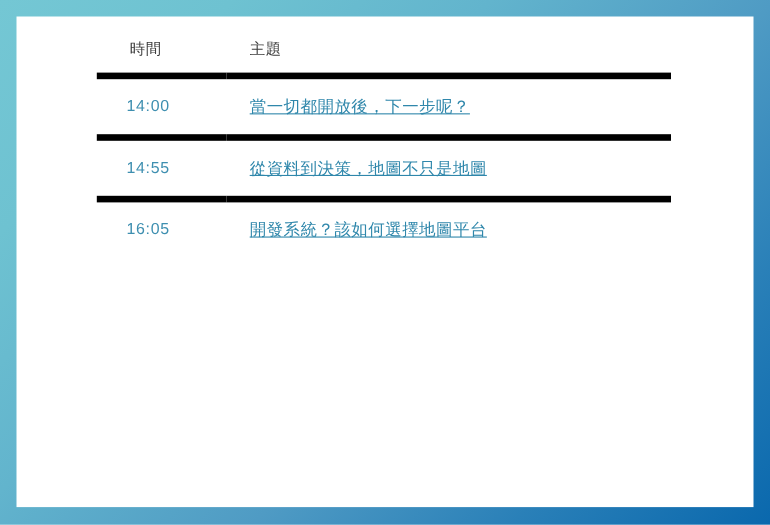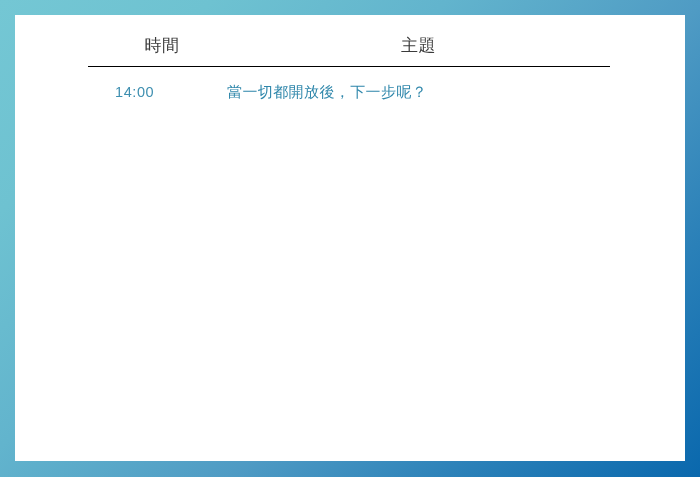--- a/index.html
+++ b/index.html
@@ -55,32 +55,31 @@
   .schedule th,
   .schedule td {
     padding: 0;
     margin: 0;
     text-align: left;
     vertical-align: middle;
   }
 
   .schedule thead th {
     height: 42px;
-    font-size: 17px;
+    font-size: 14px;
     font-weight: 400;
     color: #3b3b3b;
     letter-spacing: 0.5px;
-    text-align: center;
   }
 
   .schedule thead th.time-head { padding-left: 30px; }
   .schedule thead th.topic-head { padding-left: 21px; }
 
   .schedule tbody tr {
-    border-top: 1px solid #000000;
+    border-top: 6px solid #000000;
   }
 
   .schedule tbody td {
     height: 50px;
     font-size: 15px;
     color: #2f87ab;
     letter-spacing: 0.4px;
     white-space: nowrap;
   }
 
@@ -93,20 +92,21 @@
 
   .schedule tbody td.topic-cell {
     padding-left: 21px;
     color: #2f87ab;
   }
 
   .topic-inner {
     display: inline-flex;
     align-items: center;
     gap: 7px;
+    text-decoration: underline;
   }
 
   .coffee-icon {
     display: inline-block;
     width: 19px;
     height: 19px;
     color: #2f87ab;
     flex: 0 0 auto;
     position: relative;
     top: 1px;
@@ -136,21 +136,37 @@
           <td class="time-cell">14:00</td>
           <td class="topic-cell">
             <span class="topic-inner">
               <span>當一切都開放後，下一步呢？</span>
             </span>
           </td>
         </tr>
 
 
 
+        <tr>
+          <td class="time-cell">14:55</td>
+          <td class="topic-cell">
+            <span class="topic-inner">
+              <span>從資料到決策，地圖不只是地圖</span>
+            </span>
+          </td>
+        </tr>
 
 
 
+        <tr>
+          <td class="time-cell">16:05</td>
+          <td class="topic-cell">
+            <span class="topic-inner">
+              <span>開發系統？該如何選擇地圖平台</span>
+            </span>
+          </td>
+        </tr>
 
       </tbody>
     </table>
 
   </div>
 </div>
 
 </body></html>

